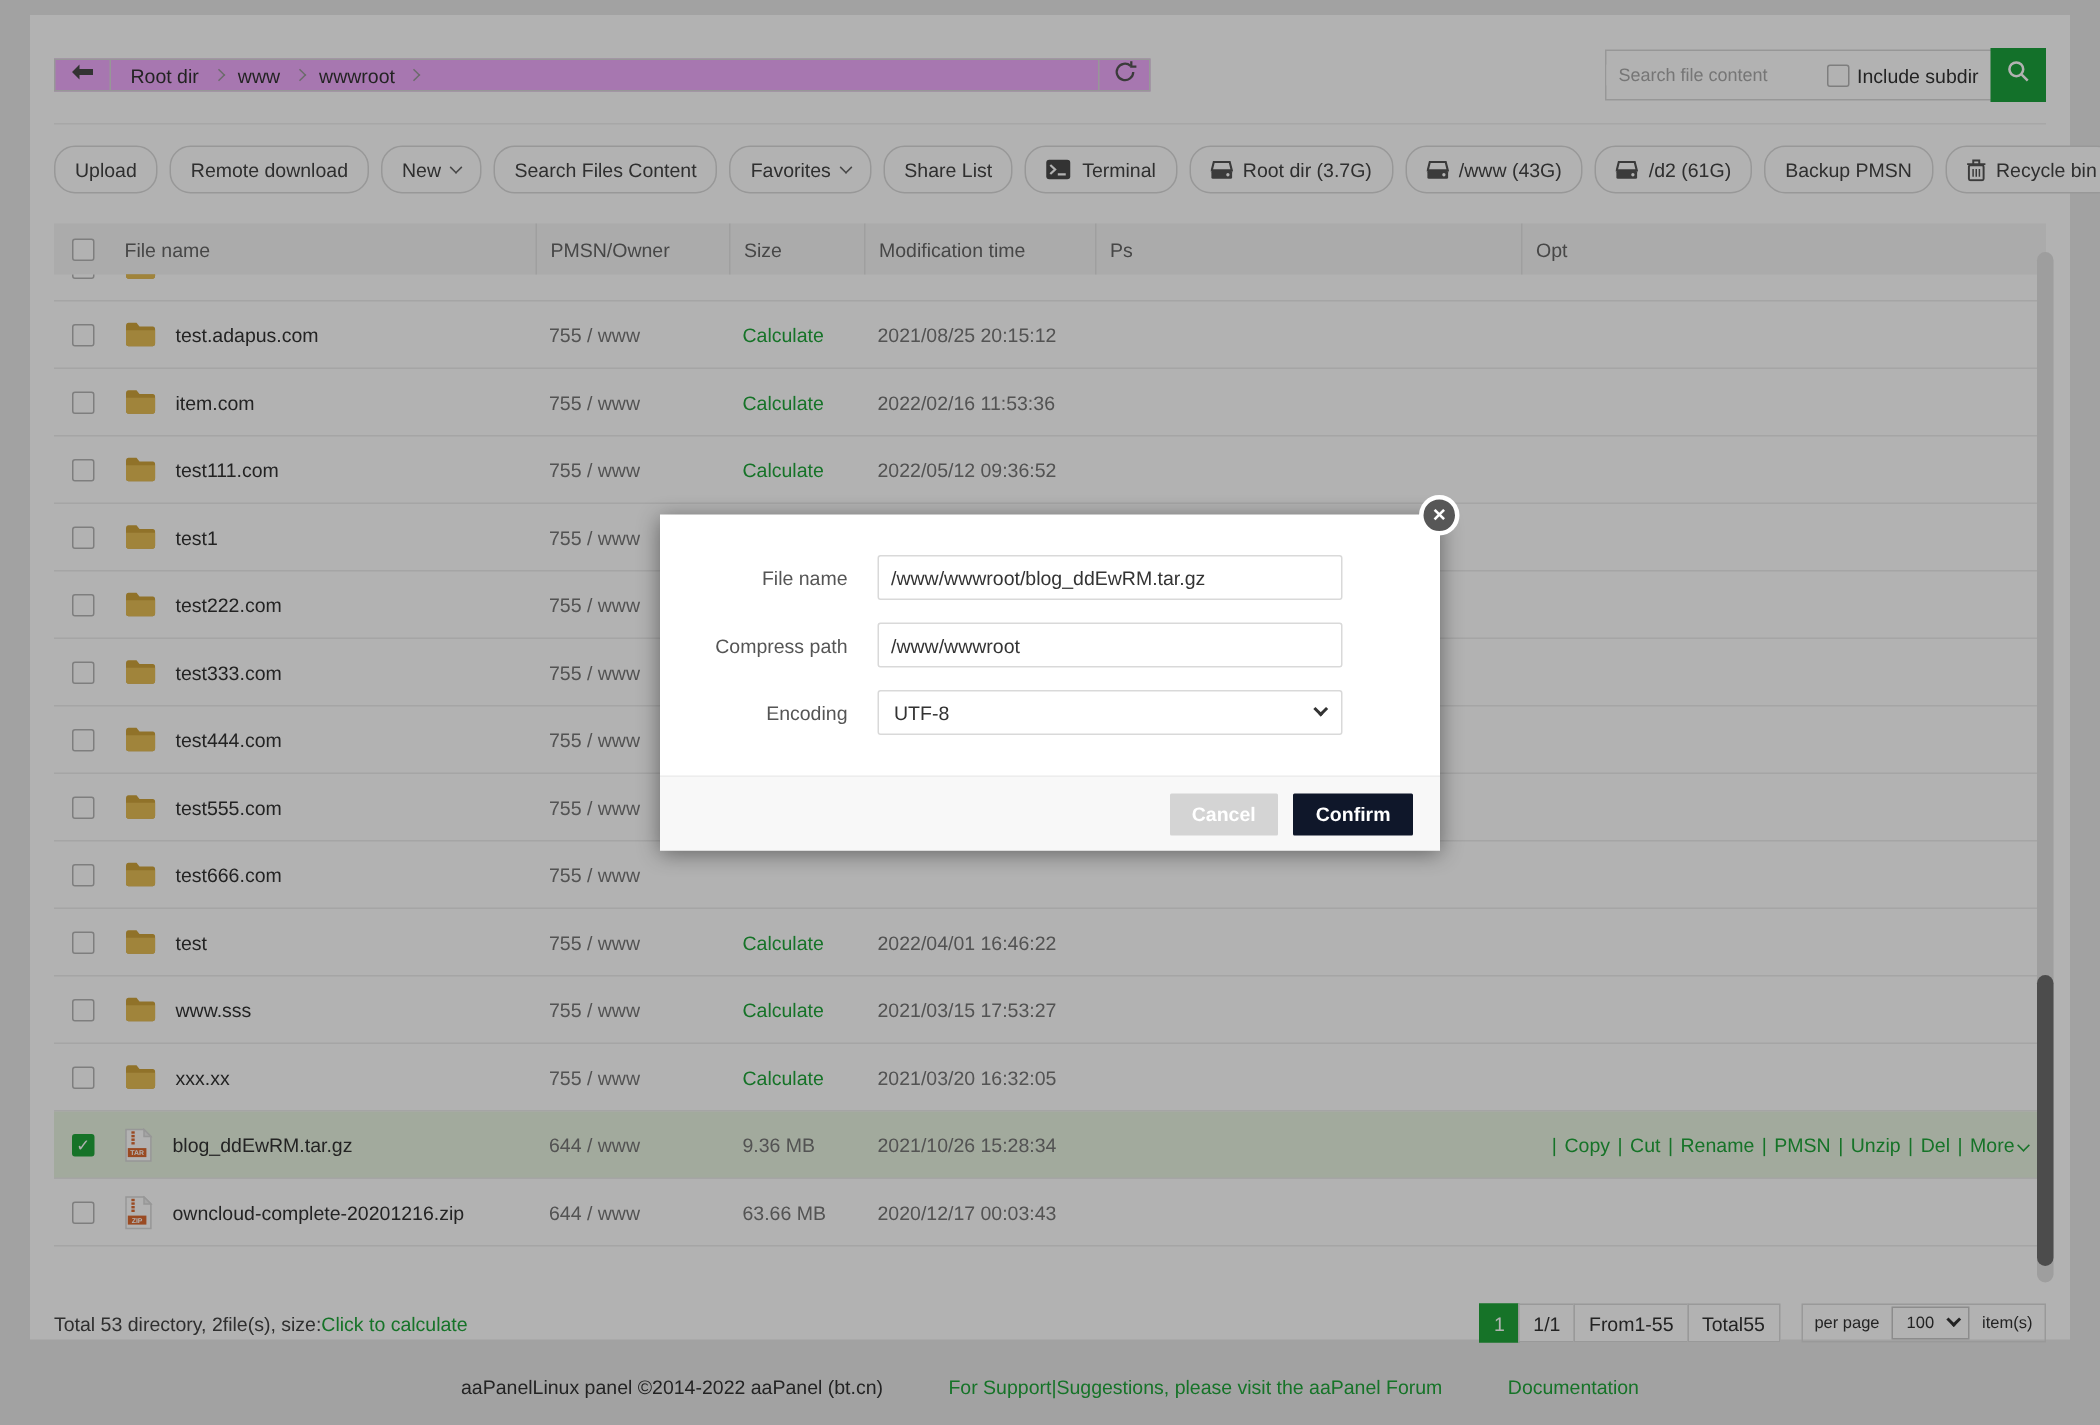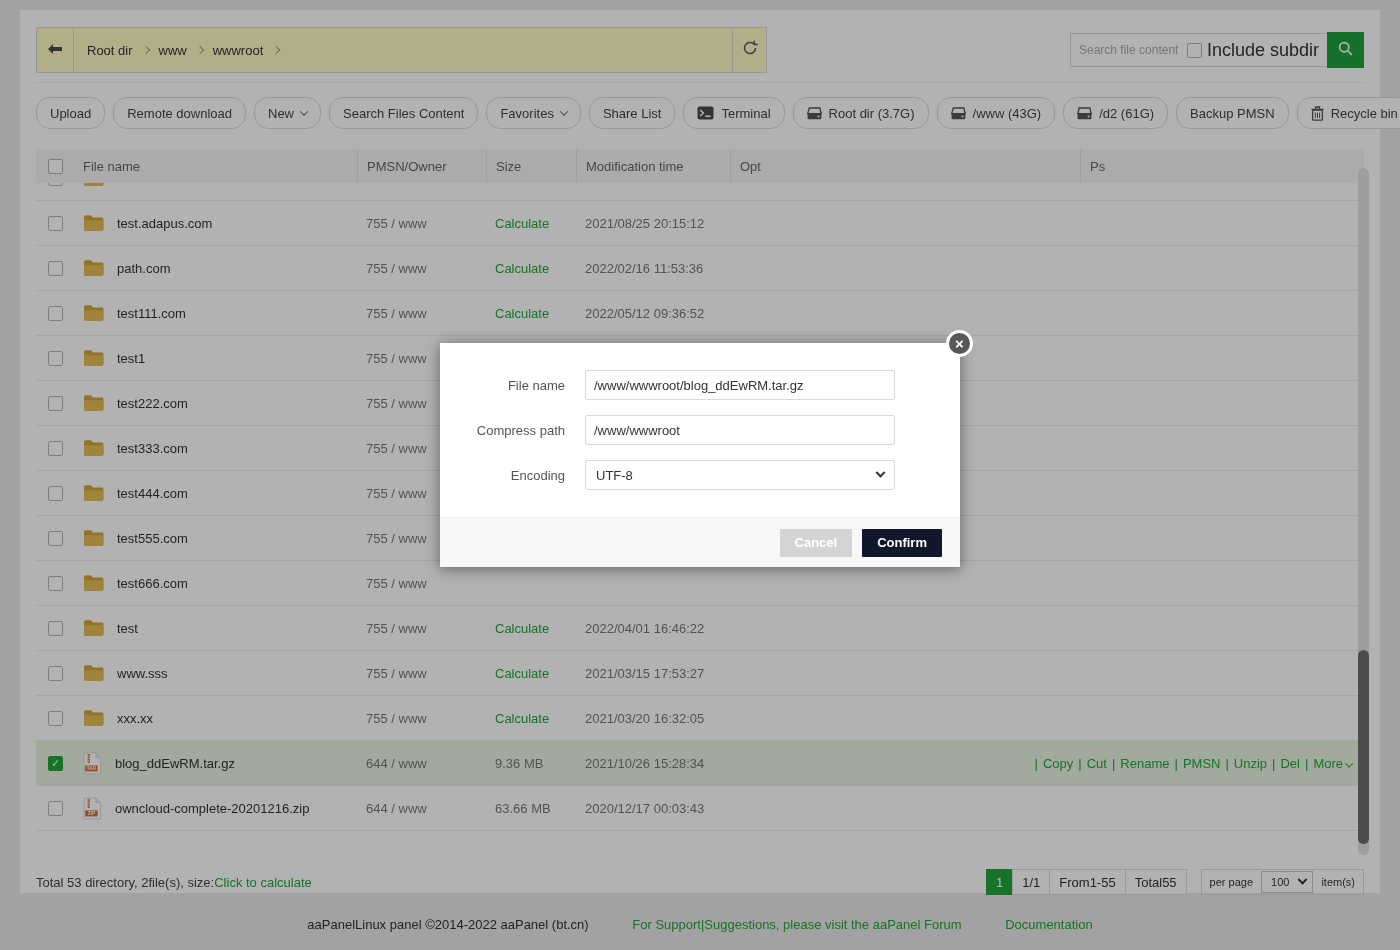--- a/index.html
+++ b/index.html
@@ -11,31 +11,31 @@
     overflow:hidden;
     color:#444;
   }
   .card {
     position:absolute; left:20px; top:10px; width:1360px; height:883px;
     background:#ffffff; padding:12px 16px;
   }
   
   .topbar { display:flex; align-items:center; height:36px; margin-top:10px; padding-bottom:0; }
   .topbar-wrap { border-bottom:1px solid #efefef; padding-bottom:14px; }
-  .nav-group { display:flex; width:731px; height:46px; border:1px solid #d9d9d9; background:#fef9c3; }
+  .nav-group { display:flex; width:731px; height:22px; border:1px solid #d9d9d9; background:#f0abfc; }
   .nav-btn { width:37px; display:flex; align-items:center; justify-content:center; cursor:pointer; }
   .nav-back { border-right:1px solid #d9d9d9; }
   .nav-refresh { border-left:1px solid #d9d9d9; width:34px; }
   .crumbs { flex:1; display:flex; align-items:center; gap:10px; padding:0 13px; font-size:13px; color:#333; }
   .crumb { cursor:pointer; }
   .sep-chev { width:6px; height:6px; border-top:1.5px solid #9a9a9a; border-right:1.5px solid #9a9a9a; transform:rotate(45deg); display:inline-block; }
   .search-group { margin-left:auto; display:flex; align-items:center; height:34px; border:1px solid #d9d9d9; width:294px; background:#fff; }
   .search-input { flex:1; min-width:40px; border:none; outline:none; font-size:12px; color:#0f172a; padding:0 8px; font-family:"Liberation Sans", sans-serif; }
   .search-input::placeholder { color:#aaa; }
-  .subdir { display:flex; align-items:center; gap:5px; font-size:18px; color:#333; padding-right:8px; white-space:nowrap; }
+  .subdir { display:flex; align-items:center; gap:5px; font-size:13px; color:#333; padding-right:8px; white-space:nowrap; }
   .cb { width:15px; height:15px; border:1px solid #b5b5b5; background:#fff; border-radius:2px; display:inline-flex; align-items:center; justify-content:center; font-size:11px; color:#fff; }
   .cb.checked { background:#20a53a; border-color:#20a53a; }
   .search-btn { width:37px; height:36px; margin:-1px -1px -1px 0; background:#1ca23d; display:flex; align-items:center; justify-content:center; cursor:pointer; }
   
   .toolbar { display:flex; align-items:center; margin-top:14px; }
   .btn { height:32px; padding:0 13px; border:1px solid #dadada; border-radius:14px; background:#fff;
          font-size:13px; color:#444; display:inline-flex; align-items:center; gap:7px; margin-right:8px; cursor:pointer; white-space:nowrap; }
   .toolbar-right { margin-left:auto; display:flex; align-items:center; }
   .caret { display:inline-block; width:6px; height:6px; border-right:1.5px solid #666; border-bottom:1.5px solid #666; transform:rotate(45deg) translate(-1px,-1px); }
   
@@ -229,22 +229,22 @@
 
   <div class="table">
     <div class="thead" id="thead">
         <span class="cell c-check">
           <span class="cb"></span>
         </span>
         <span class="cell c-name">File name</span>
         <span class="cell c-owner hsep">PMSN/Owner</span>
         <span class="cell c-size hsep">Size</span>
         <span class="cell c-mtime hsep">Modification time</span>
+        <span class="cell c-ps hsep">Ps</span>
         <span class="cell c-opt hsep">Opt</span>
-        <span class="cell c-ps hsep">Ps</span>
       </div>
     <div class="tbody" id="tbody">
         <div class="trow partial">
           <span class="cell c-check">
             <span class="cb"></span>
           </span>
           <span class="cell c-name">
             <span class="ficon">
               <svg width="21" height="18" viewBox="0 0 21 18">
                 <path d="M1 3.2 C1 2 1.7 1.2 2.7 1.2 L8 1.2 L10 3.6 L18.8 3.6 C19.8 3.6 20.4 4.3 20.4 5.3 L20.4 14.8 C20.4 16 19.7 16.8 18.7 16.8 L2.7 16.8 C1.7 16.8 1 16 1 14.8 Z" fill="#cfa43c"></path>
@@ -281,21 +281,21 @@
           <span class="cell c-check">
             <span class="cb"></span>
           </span>
           <span class="cell c-name">
             <span class="ficon">
               <svg width="21" height="18" viewBox="0 0 21 18">
                 <path d="M1 3.2 C1 2 1.7 1.2 2.7 1.2 L8 1.2 L10 3.6 L18.8 3.6 C19.8 3.6 20.4 4.3 20.4 5.3 L20.4 14.8 C20.4 16 19.7 16.8 18.7 16.8 L2.7 16.8 C1.7 16.8 1 16 1 14.8 Z" fill="#cfa43c"></path>
                 <path d="M1 6.2 L20.4 6.2 L20.4 14.8 C20.4 16 19.7 16.8 18.7 16.8 L2.7 16.8 C1.7 16.8 1 16 1 14.8 Z" fill="#e5bd55"></path>
               </svg>
             </span>
-            <span class="fname">path.com</span>
+            <span class="fname">item.com</span>
           </span>
           <span class="cell c-owner">755 / www</span>
           <span class="cell c-size"><span class="glink">Calculate</span></span>
           <span class="cell c-mtime">2022/02/16 11:53:36</span>
           <span class="cell c-ps"></span>
           <span class="cell c-opt"></span>
         </div>
         <div class="trow">
           <span class="cell c-check">
             <span class="cb"></span>

